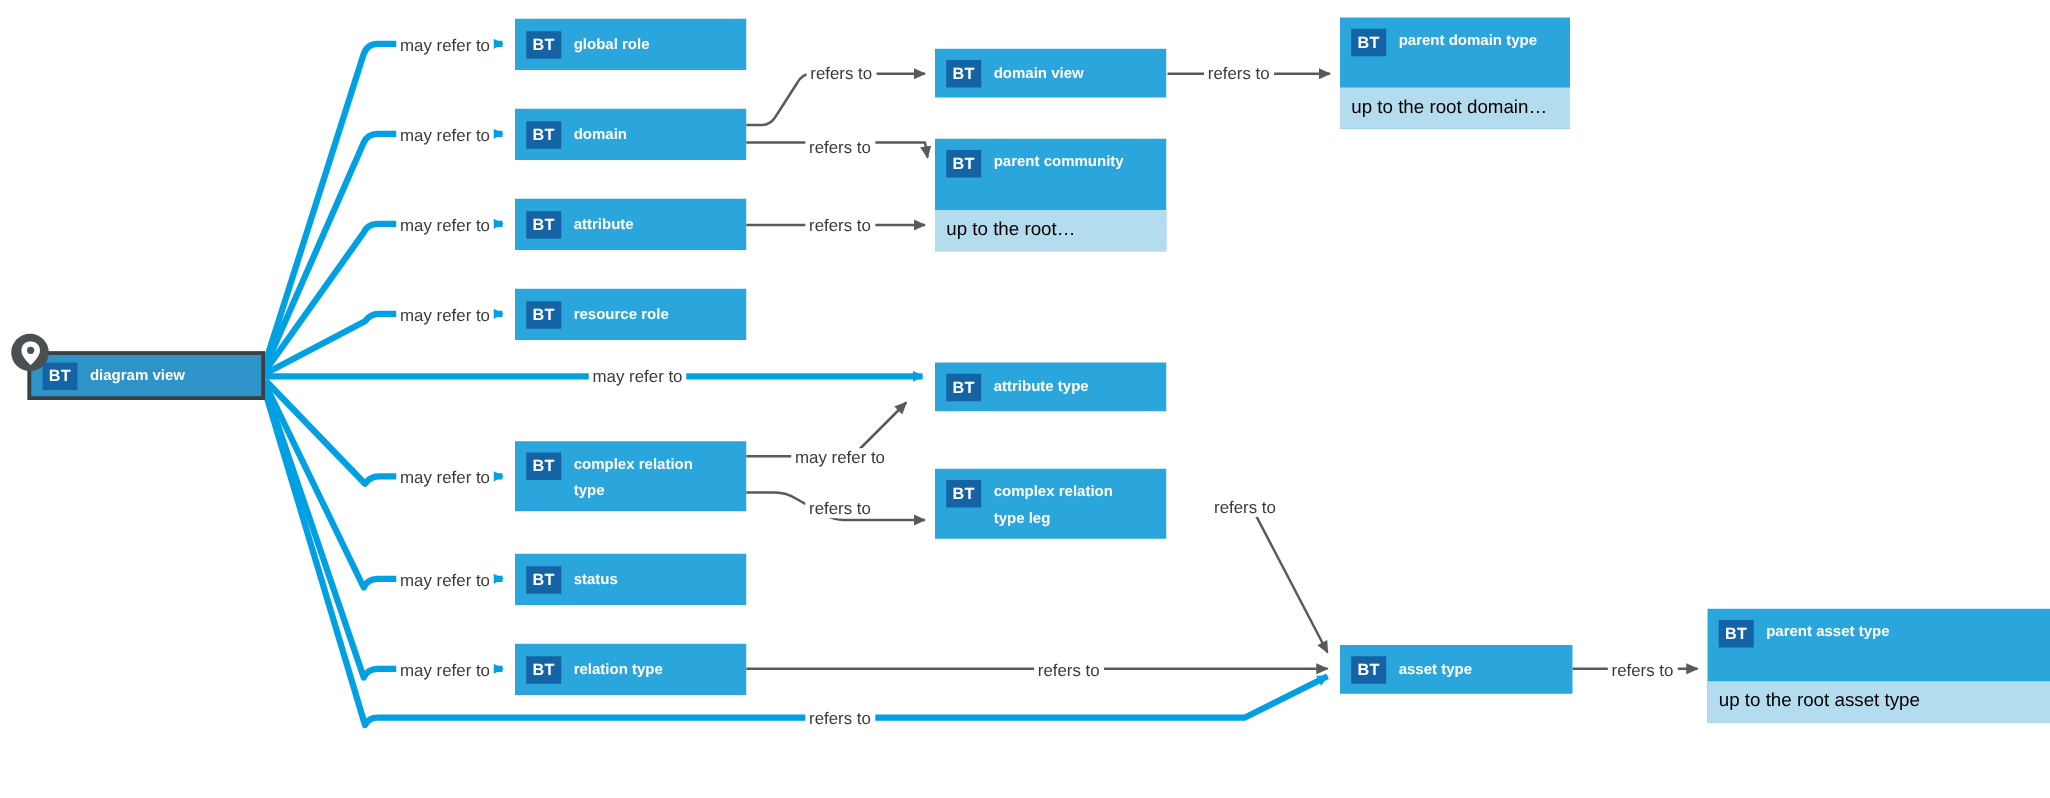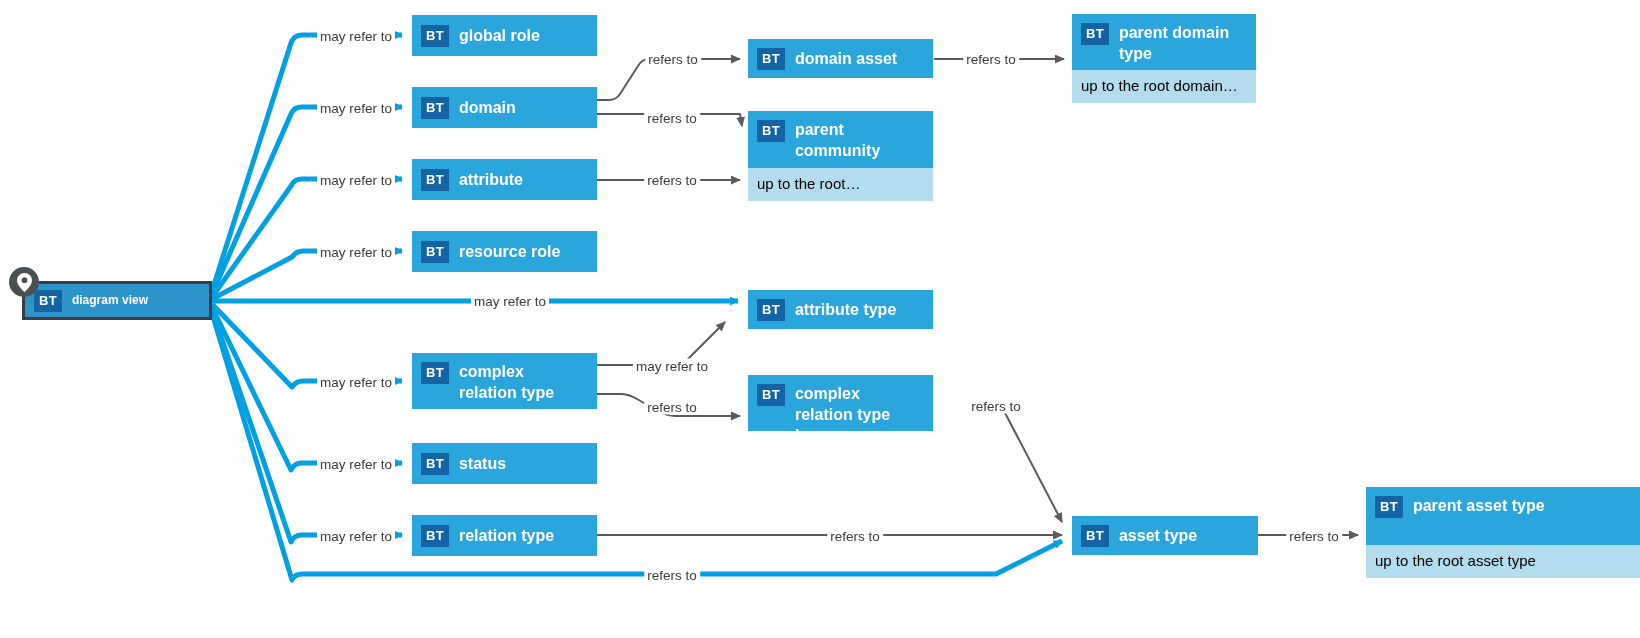--- a/index.html
+++ b/index.html
@@ -56,21 +56,21 @@
     font-size: 13px;
     font-weight: bold;
     line-height: 1;
     padding: 4px 5px 5px 5px;
     letter-spacing: 0.3px;
     margin-top: 1px;
   }
   .node.single .bt { margin-top: 0; }
   .ntitle {
     color: #ffffff;
-    font-size: 16px;
+    font-size: 12px;
     font-weight: bold;
     line-height: 21px;
     margin-left: 10px;
     padding-top: 0px;
   }
   .nfoot {
     background: #b3dcef;
     color: #000000;
     font-size: 15px;
     line-height: 18px;
@@ -232,21 +232,21 @@
   <div class="node single" style="left:412px; top:515px; width:185px; height:41px;">
     <div class="head">
       <span class="bt">BT</span>
       <span class="ntitle">relation type</span>
     </div>
   </div>
 
   <div class="node single" style="left:748px; top:39px; width:185px; height:39px;">
     <div class="head">
       <span class="bt">BT</span>
-      <span class="ntitle">domain asset</span>
+      <span class="ntitle">domain view</span>
     </div>
   </div>
 
   <div class="node" style="left:748px; top:111px; width:185px; height:90px;">
     <div class="head">
       <span class="bt">BT</span>
       <span class="ntitle">parent community</span>
     </div>
     <div class="nfoot">up to the root…</div>
   </div>

